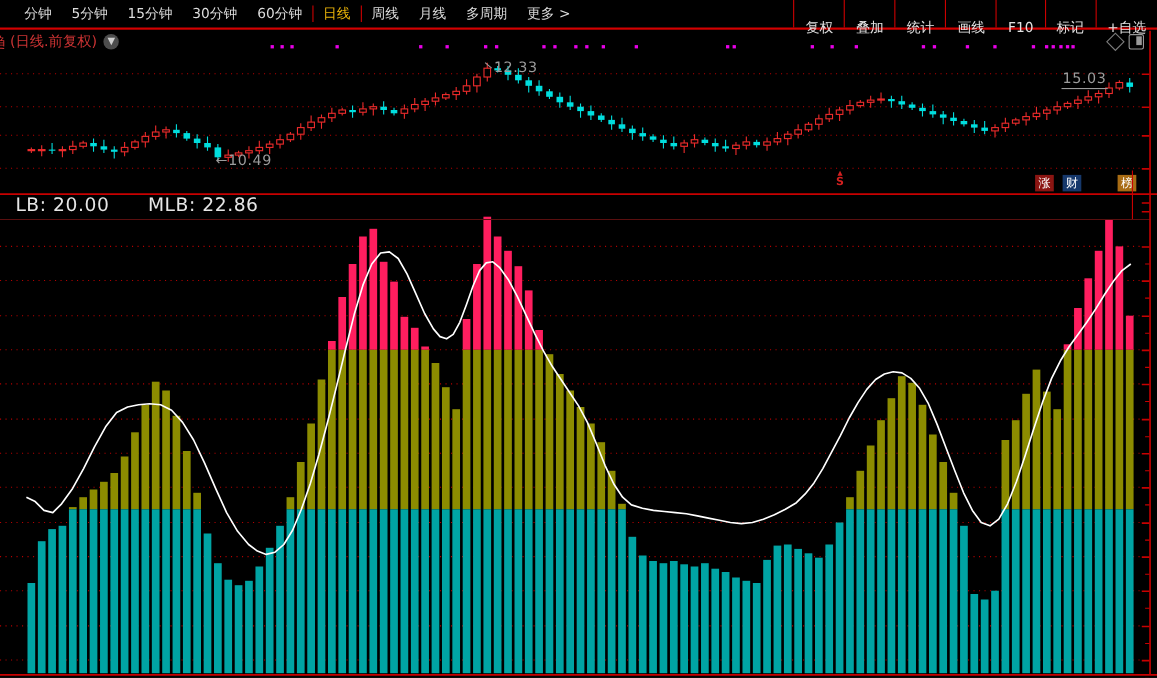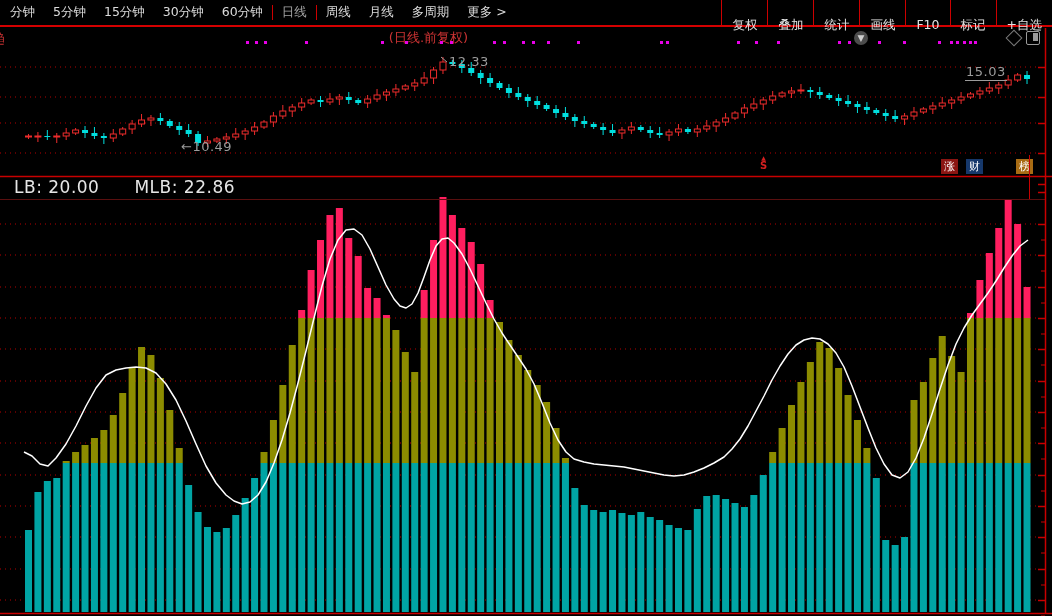--- a/index.html
+++ b/index.html
@@ -1,49 +1,49 @@
 <!DOCTYPE html>
 <html><head>
 <meta charset="utf-8">
 <style>
   html,body{margin:0;padding:0;background:#111;}
   .screen{position:relative;width:1052px;height:616px;background:#000;overflow:hidden;
           font-family:"DejaVu Sans","Liberation Sans",sans-serif;-webkit-font-smoothing:none;}
   
   .toolbar{position:absolute;left:0;top:0;width:1052px;height:25px;background:#000;
            border-bottom:2px solid #d40000;display:flex;align-items:center;}
-  .tabs{display:flex;align-items:center;height:100%;padding-left:1px;}
+  .tabs{display:flex;align-items:center;height:100%;padding-left:13px;}
   .tab{color:#dcdcdc;font-size:12.5px;padding:0 9px;white-space:nowrap;cursor:default;}
-  .tab.active{color:#a3a3a3;}
+  .tab.active{color:#eab308;}
   .tb-sep{width:1px;height:15px;background:#cc0000;}
   .tb-right{position:absolute;right:0;top:0;height:25px;display:flex;}
   .tb-btn{color:#e2e2e2;font-size:12.5px;line-height:25px;padding:12px 10px;
           border-left:1px solid #cc0000;white-space:nowrap;}
   
-  .subheader{position:absolute;left:0;top:27px;width:868px;height:21px;display:flex;align-items:center;justify-content:space-between;}
+  .subheader{position:absolute;left:0;top:27px;width:868px;height:21px;display:flex;align-items:center;}
   .title-frag{width:9px;height:16px;overflow:hidden;position:relative;flex:none;margin-left:0;}
   .title-frag span{position:absolute;left:-8px;top:0;color:#cc3333;font-size:13px;}
   .title{color:#cc3333;font-size:13px;white-space:nowrap;}
   .chev{width:14px;height:14px;border-radius:50%;background:#4c4c4c;color:#cfcfcf;font-size:9px;
         display:flex;align-items:center;justify-content:center;margin-left:6px;flex:none;}
   .dot{position:absolute;top:41px;width:3px;height:3px;background:#e800e8;}
   .icon-diamond{position:absolute;left:1008px;top:32px;width:10px;height:10px;
         border:1px solid #7a7a7a;transform:rotate(45deg);}
   .icon-overlay{position:absolute;left:1026px;top:31px;width:12px;height:12px;
         border:1.5px solid #9a9a9a;border-radius:2px;}
   .icon-overlay::after{content:"";position:absolute;right:1px;top:1px;width:5px;height:8px;background:#9a9a9a;}
   
   svg{position:absolute;left:0;display:block;}
   #candleSvg{top:48px;}
   #barSvg{top:196px;}
   #axisSvg{top:0;pointer-events:none;}
   
   .anno{position:absolute;color:#9c9c9c;font-size:13px;letter-spacing:0.5px;white-space:nowrap;}
   .anno-high{left:449px;top:54px;}
-  .anno-low{left:181px;top:139px;}
+  .anno-low{left:196px;top:139px;}
   .anno-last{left:965px;top:64px;border-bottom:1px solid #9c9c9c;padding:0 1px 1px 1px;}
   .sig{position:absolute;left:760px;top:155px;color:#d42020;display:flex;flex-direction:column;
        align-items:center;line-height:1;}
   .sig .arr{font-size:6px;}
   .sig .s{font-size:10px;font-weight:bold;}
   .mini-btn{position:absolute;top:159px;width:17px;height:15px;color:#fff;font-size:11px;
        display:flex;align-items:center;justify-content:center;}
   
   .lb-row{position:absolute;left:0;top:178px;width:1040px;height:18px;display:flex;align-items:center;}
   .lb-row span{color:#e6e6e6;font-size:17px;letter-spacing:0.5px;}

